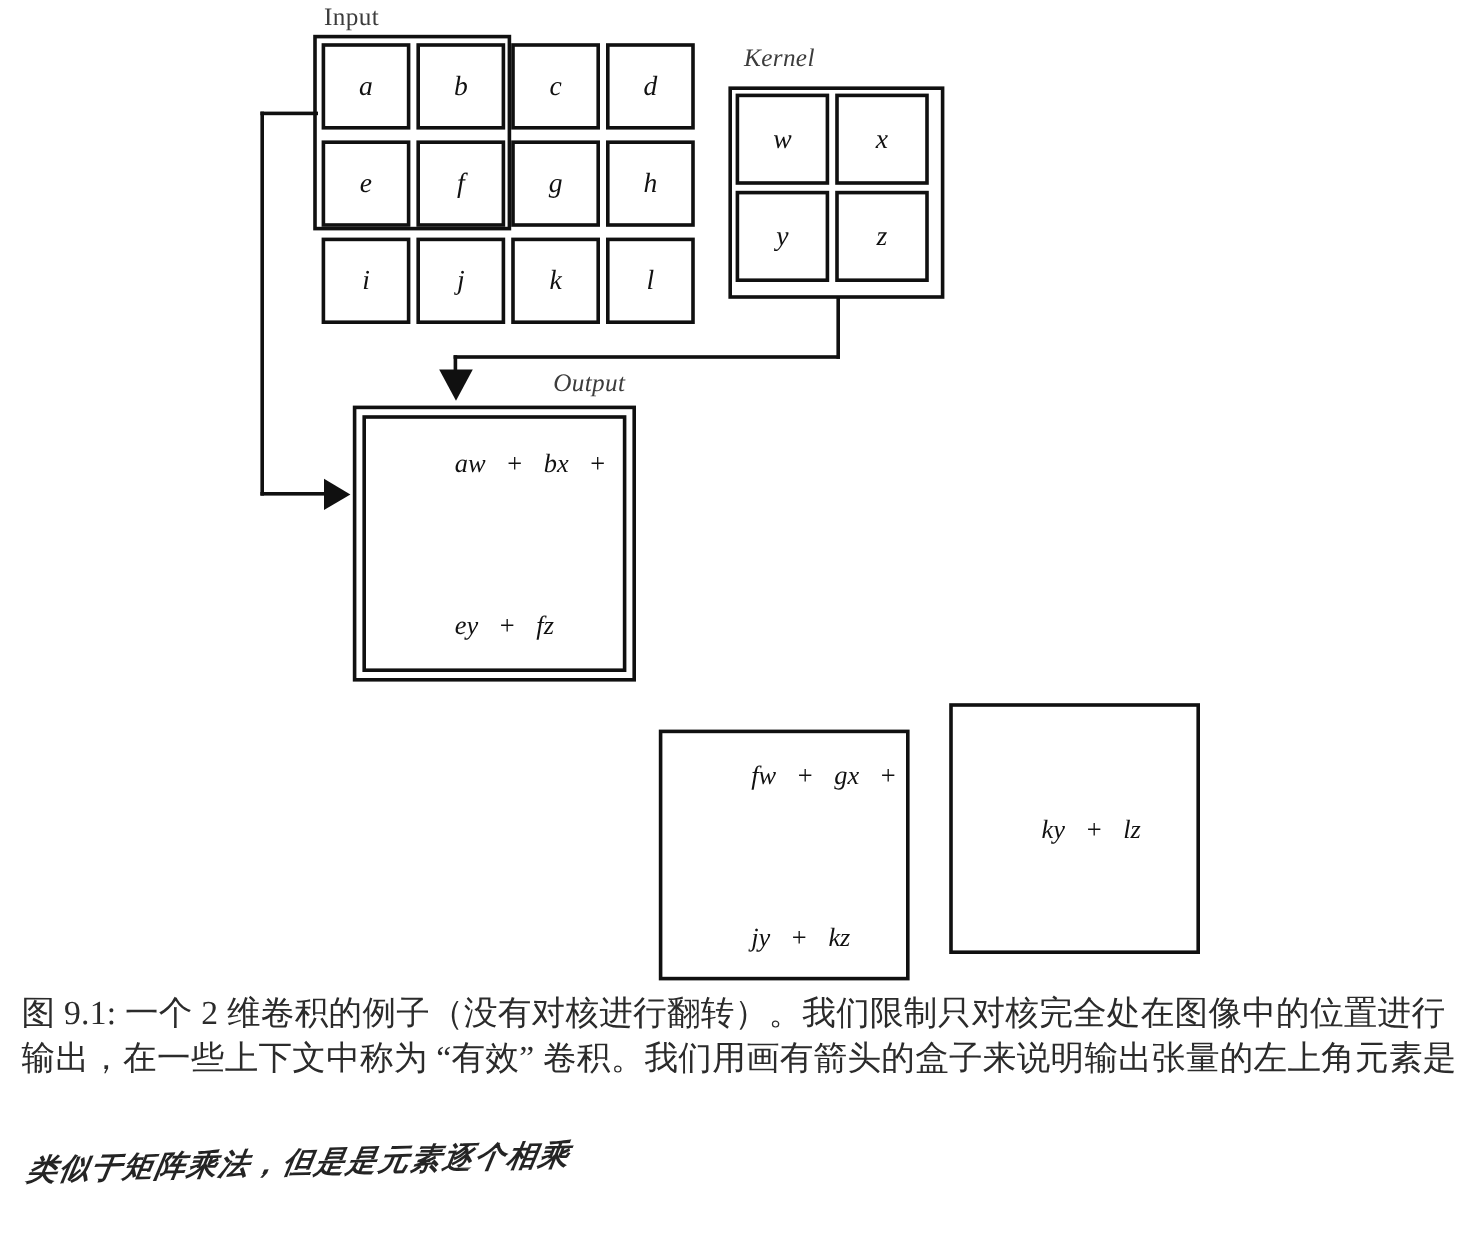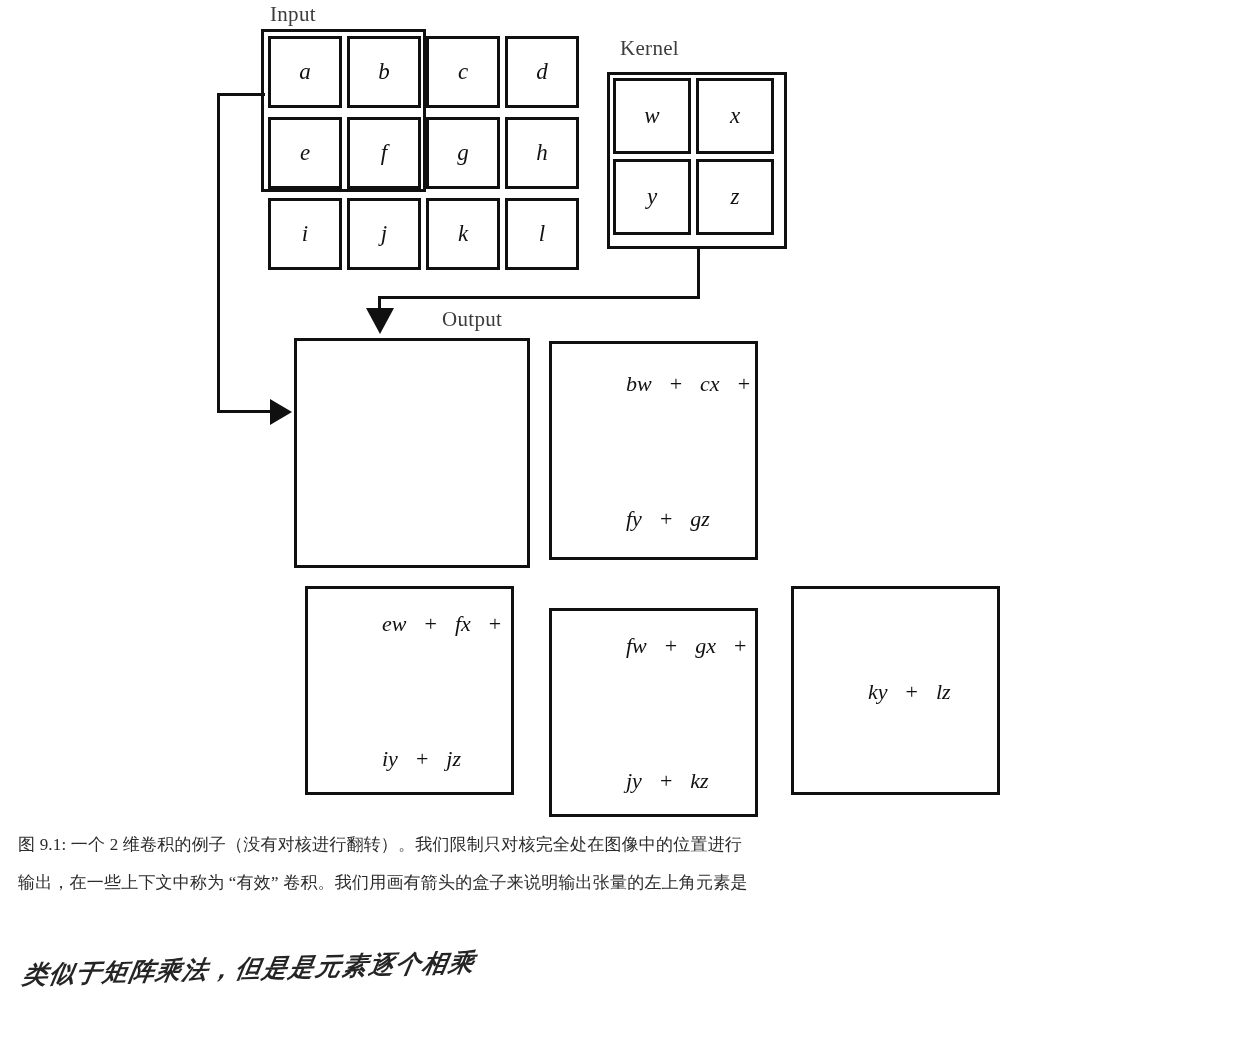--- a/index.html
+++ b/index.html
@@ -26,22 +26,22 @@
   
   .sec-label {
     position: absolute;
     font-family: "Liberation Serif", "DejaVu Serif", serif;
     font-size: 21px;
     color: #3c3c3c;
     white-space: nowrap;
     letter-spacing: .3px;
   }
   #label-input  { left: 270px; top: 2px; }
-  #label-kernel { left: 620px; top: 36px; }
-  #label-output { left: 442px; top: 307px; }
+  #label-kernel { left: 620px; top: 36px; font-style: italic; }
+  #label-output { left: 461px; top: 307px; font-style: italic; }
 
   
   .cell {
     position: absolute;
     box-sizing: border-box;
     border: 3px solid #101010;
     background: #ffffff;
     display: flex;
     align-items: center;
     justify-content: center;
@@ -115,21 +115,21 @@
     border-top: 26px solid #101010;
   }
 
   
   #caption {
     position: absolute;
     left: 18px;
     top: 826px;
     width: 1200px;
     font-family: "Liberation Serif", "DejaVu Serif", serif;
-    font-size: 17px;
+    font-size: 28px;
     line-height: 38px;
     color: #2b2b2b;
     letter-spacing: .2px;
   }
   #caption .cap-line { display: block; white-space: nowrap; }
 
   
   #handwriting {
     position: absolute;
     left: 24px;
@@ -187,43 +187,33 @@
   <div class="ln" style="left:217px; top:410px; width:60px; height:3px;"></div>
   <div class="arrow-right" style="left:270px; top:399px;"></div>
 
   <div class="ln" style="left:697px; top:247px; width:3px;  height:52px;"></div>
   <div class="ln" style="left:378px; top:296px; width:322px; height:3px;"></div>
   <div class="ln" style="left:378px; top:296px; width:3px;  height:16px;"></div>
   <div class="arrow-down" style="left:366px; top:308px;"></div>
 
   <div class="highlight-frame" id="output-highlight"></div>
 
-
-  <div class="out-box" style="left:549px; top:341px; width:209px; height:219px;">
+  <div class="out-box" style="left:302px; top:346px; width:220px; height:214px;">
     <div class="out-text">
       <span class="out-line">
-        <span class="tok">bw</span><span class="op" style="margin:0 18px;">+</span><span class="tok">cx</span><span class="op" style="margin:0 18px;">+</span>
-      </span>
-      <span class="out-line">
-        <span class="tok">fy</span><span class="op" style="margin:0 18px;">+</span><span class="tok">gz</span>
+        <span class="tok">aw</span><span class="op" style="margin:0 18px;">+</span><span class="tok">bx</span><span class="op" style="margin:0 18px;">+</span>
+      </span>
+      <span class="out-line">
+        <span class="tok">ey</span><span class="op" style="margin:0 18px;">+</span><span class="tok">fz</span>
       </span>
     </div>
   </div>
 
 
-  <div class="out-box" style="left:305px; top:586px; width:209px; height:209px;">
-    <div class="out-text">
-      <span class="out-line">
-        <span class="tok">ew</span><span class="op" style="margin:0 18px;">+</span><span class="tok">fx</span><span class="op" style="margin:0 18px;">+</span>
-      </span>
-      <span class="out-line">
-        <span class="tok">iy</span><span class="op" style="margin:0 18px;">+</span><span class="tok">jz</span>
-      </span>
-    </div>
-  </div>
+
 
   <div class="out-box" style="left:549px; top:608px; width:209px; height:209px;">
     <div class="out-text">
       <span class="out-line">
         <span class="tok">fw</span><span class="op" style="margin:0 18px;">+</span><span class="tok">gx</span><span class="op" style="margin:0 18px;">+</span>
       </span>
       <span class="out-line">
         <span class="tok">jy</span><span class="op" style="margin:0 18px;">+</span><span class="tok">kz</span>
       </span>
     </div>

